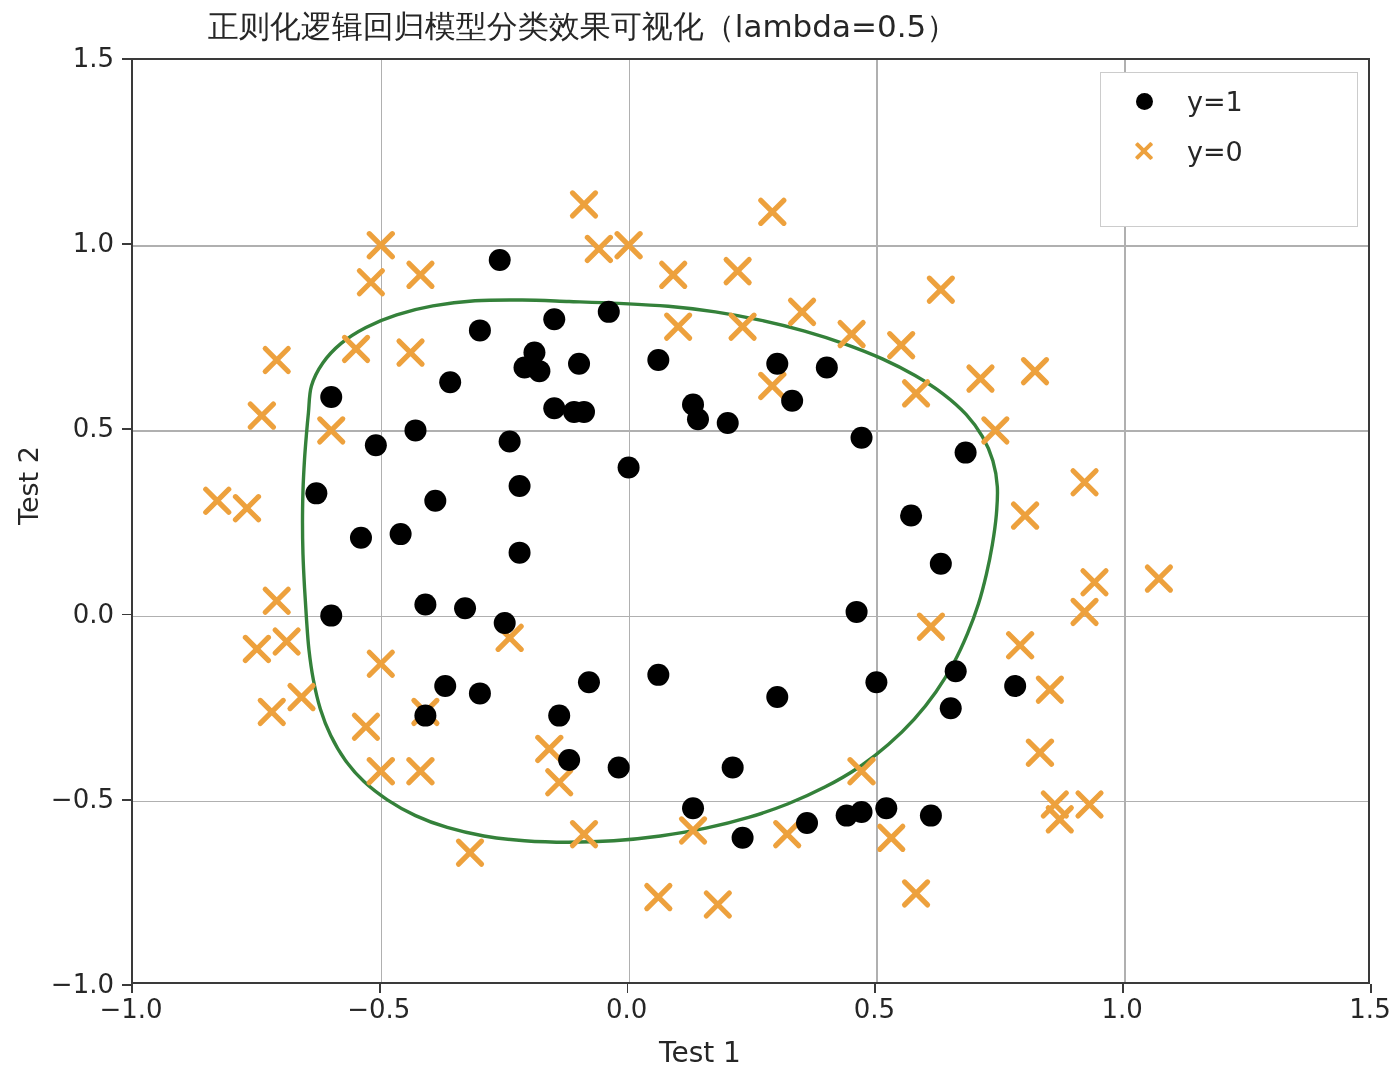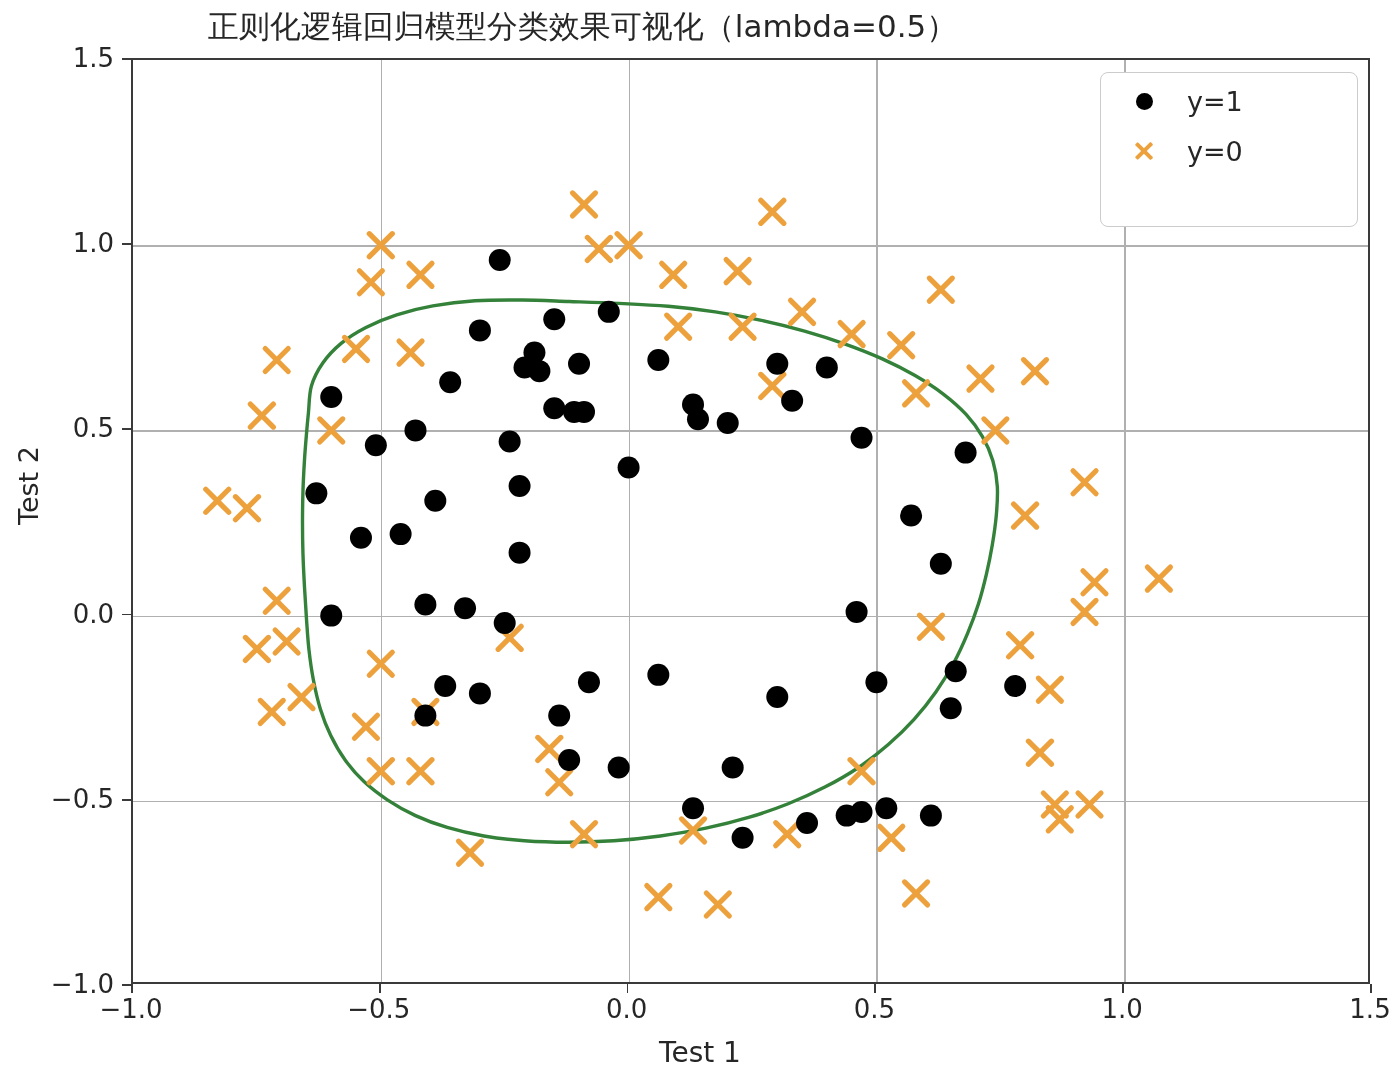--- a/index.html
+++ b/index.html
@@ -107,21 +107,21 @@
     transform-origin: center center;
   }
   #legend {
     position: absolute;
     left: 1100px;
     top: 72px;
     width: 258px;
     height: 155px;
     background: #ffffff;
     border: 1.3px solid #cccccc;
-    border-radius: 8px;
+    border-radius: 0;
     box-sizing: border-box;
   }
   .legend-row {
     position: absolute;
     left: 0;
     width: 100%;
     height: 44px;
     display: flex;
     align-items: center;
   }

